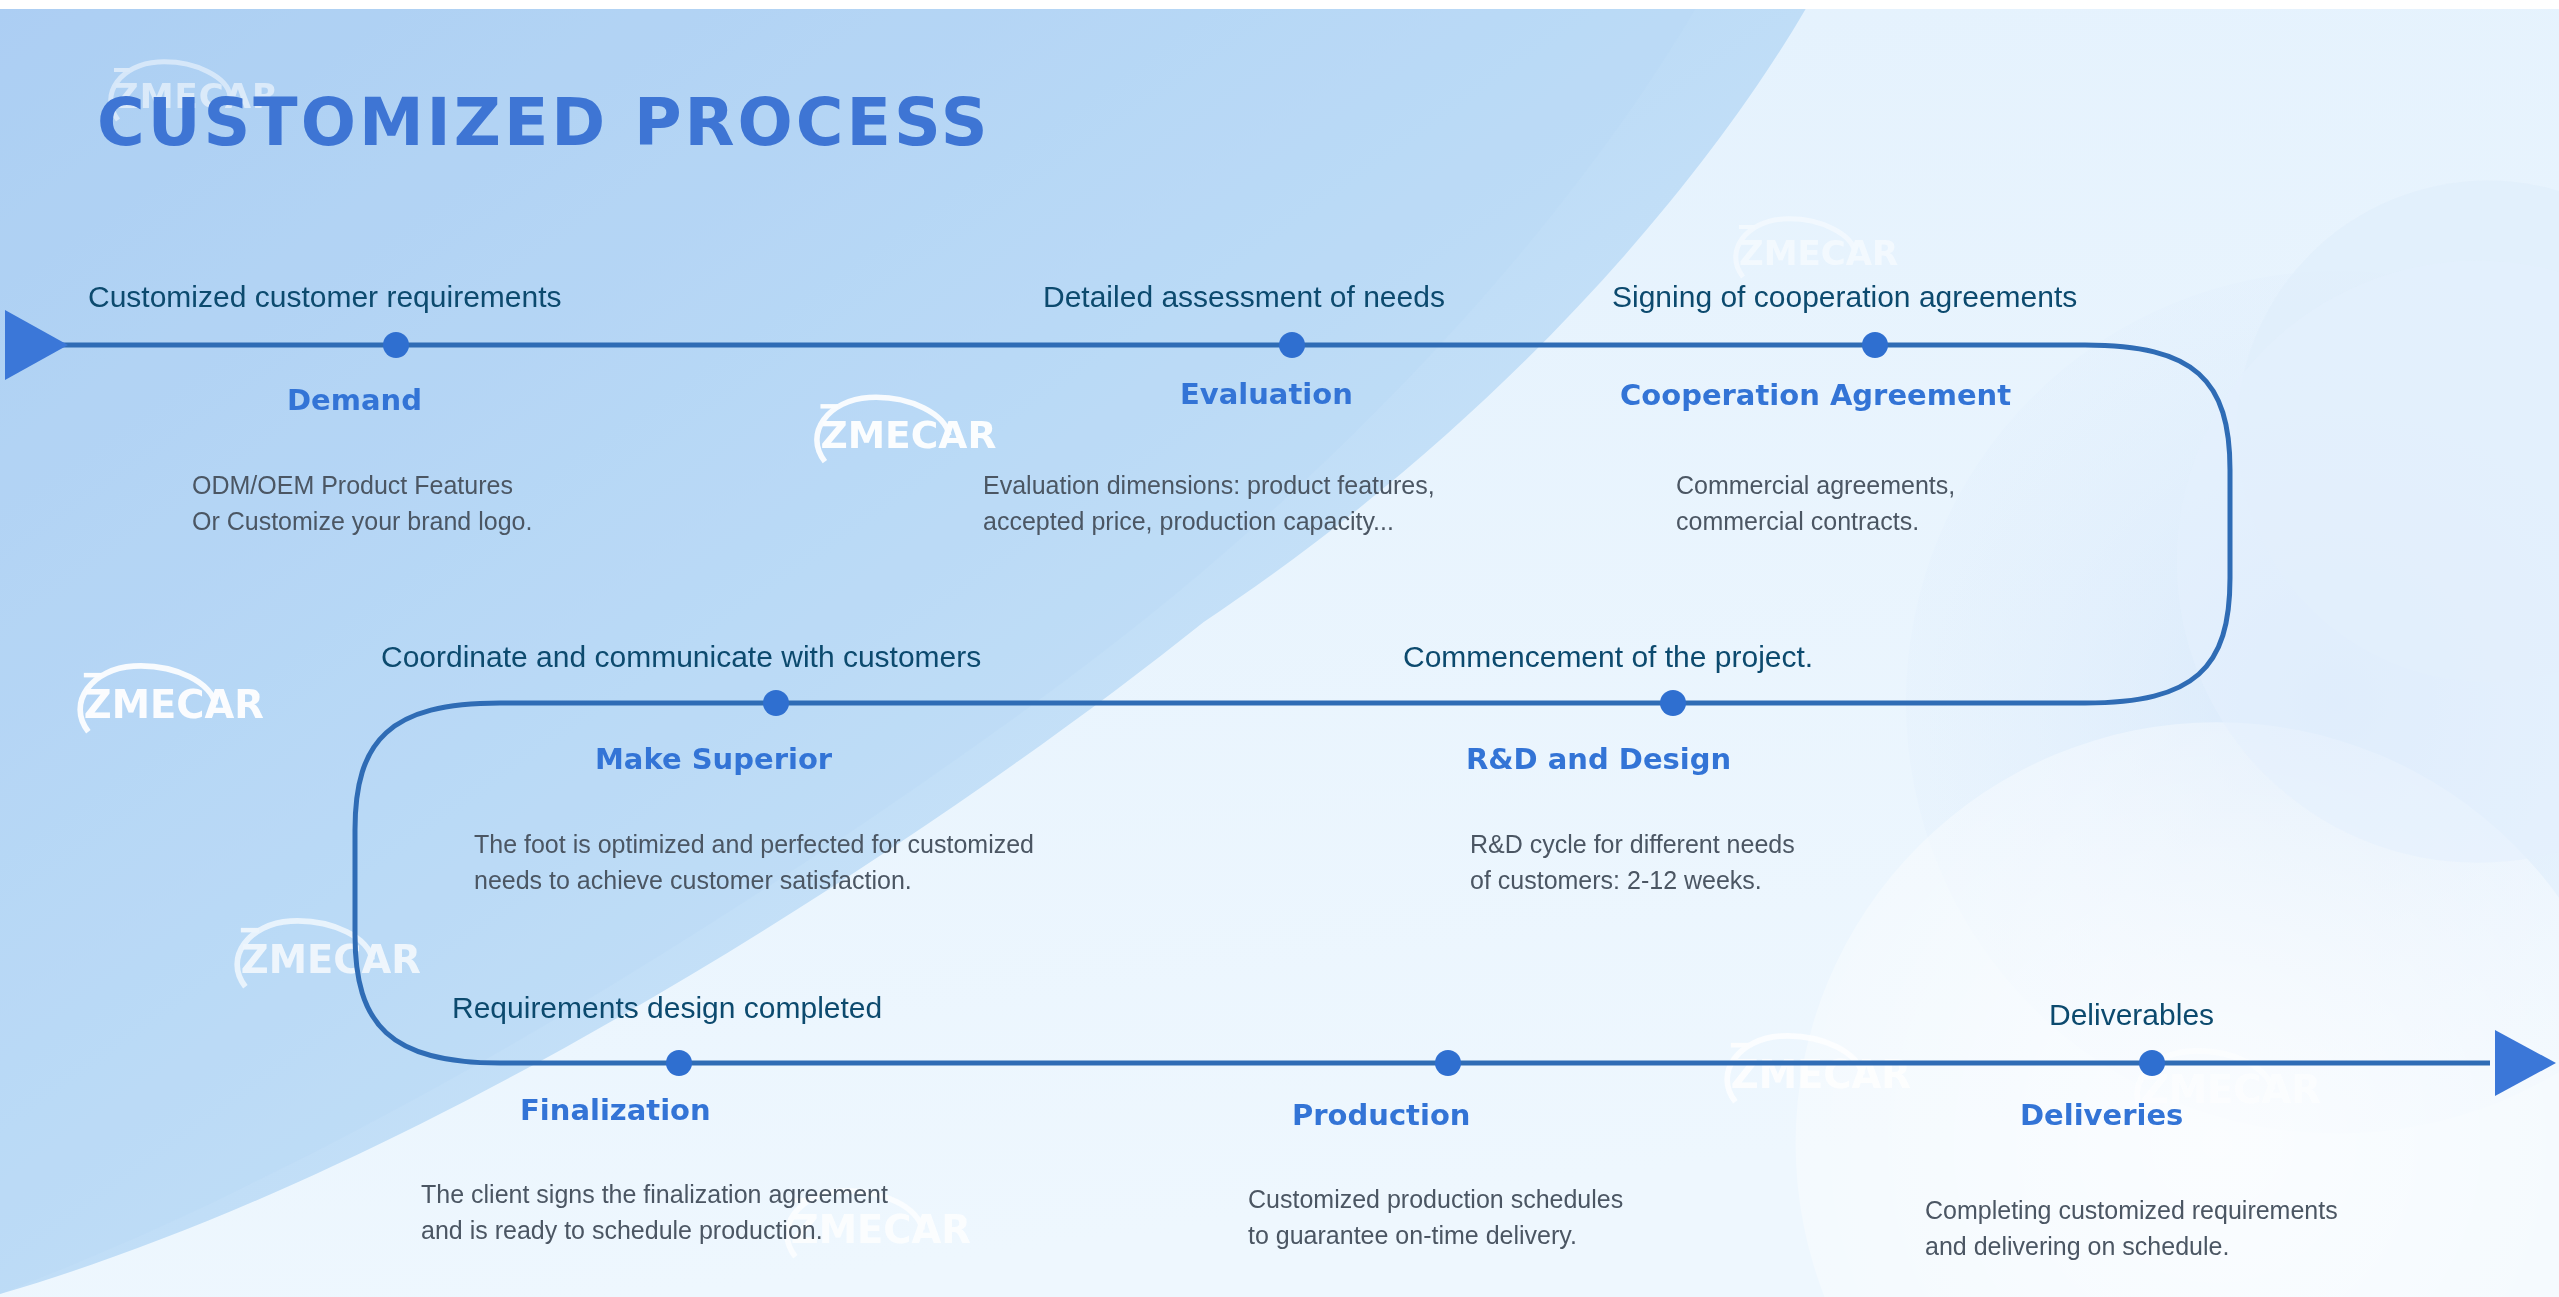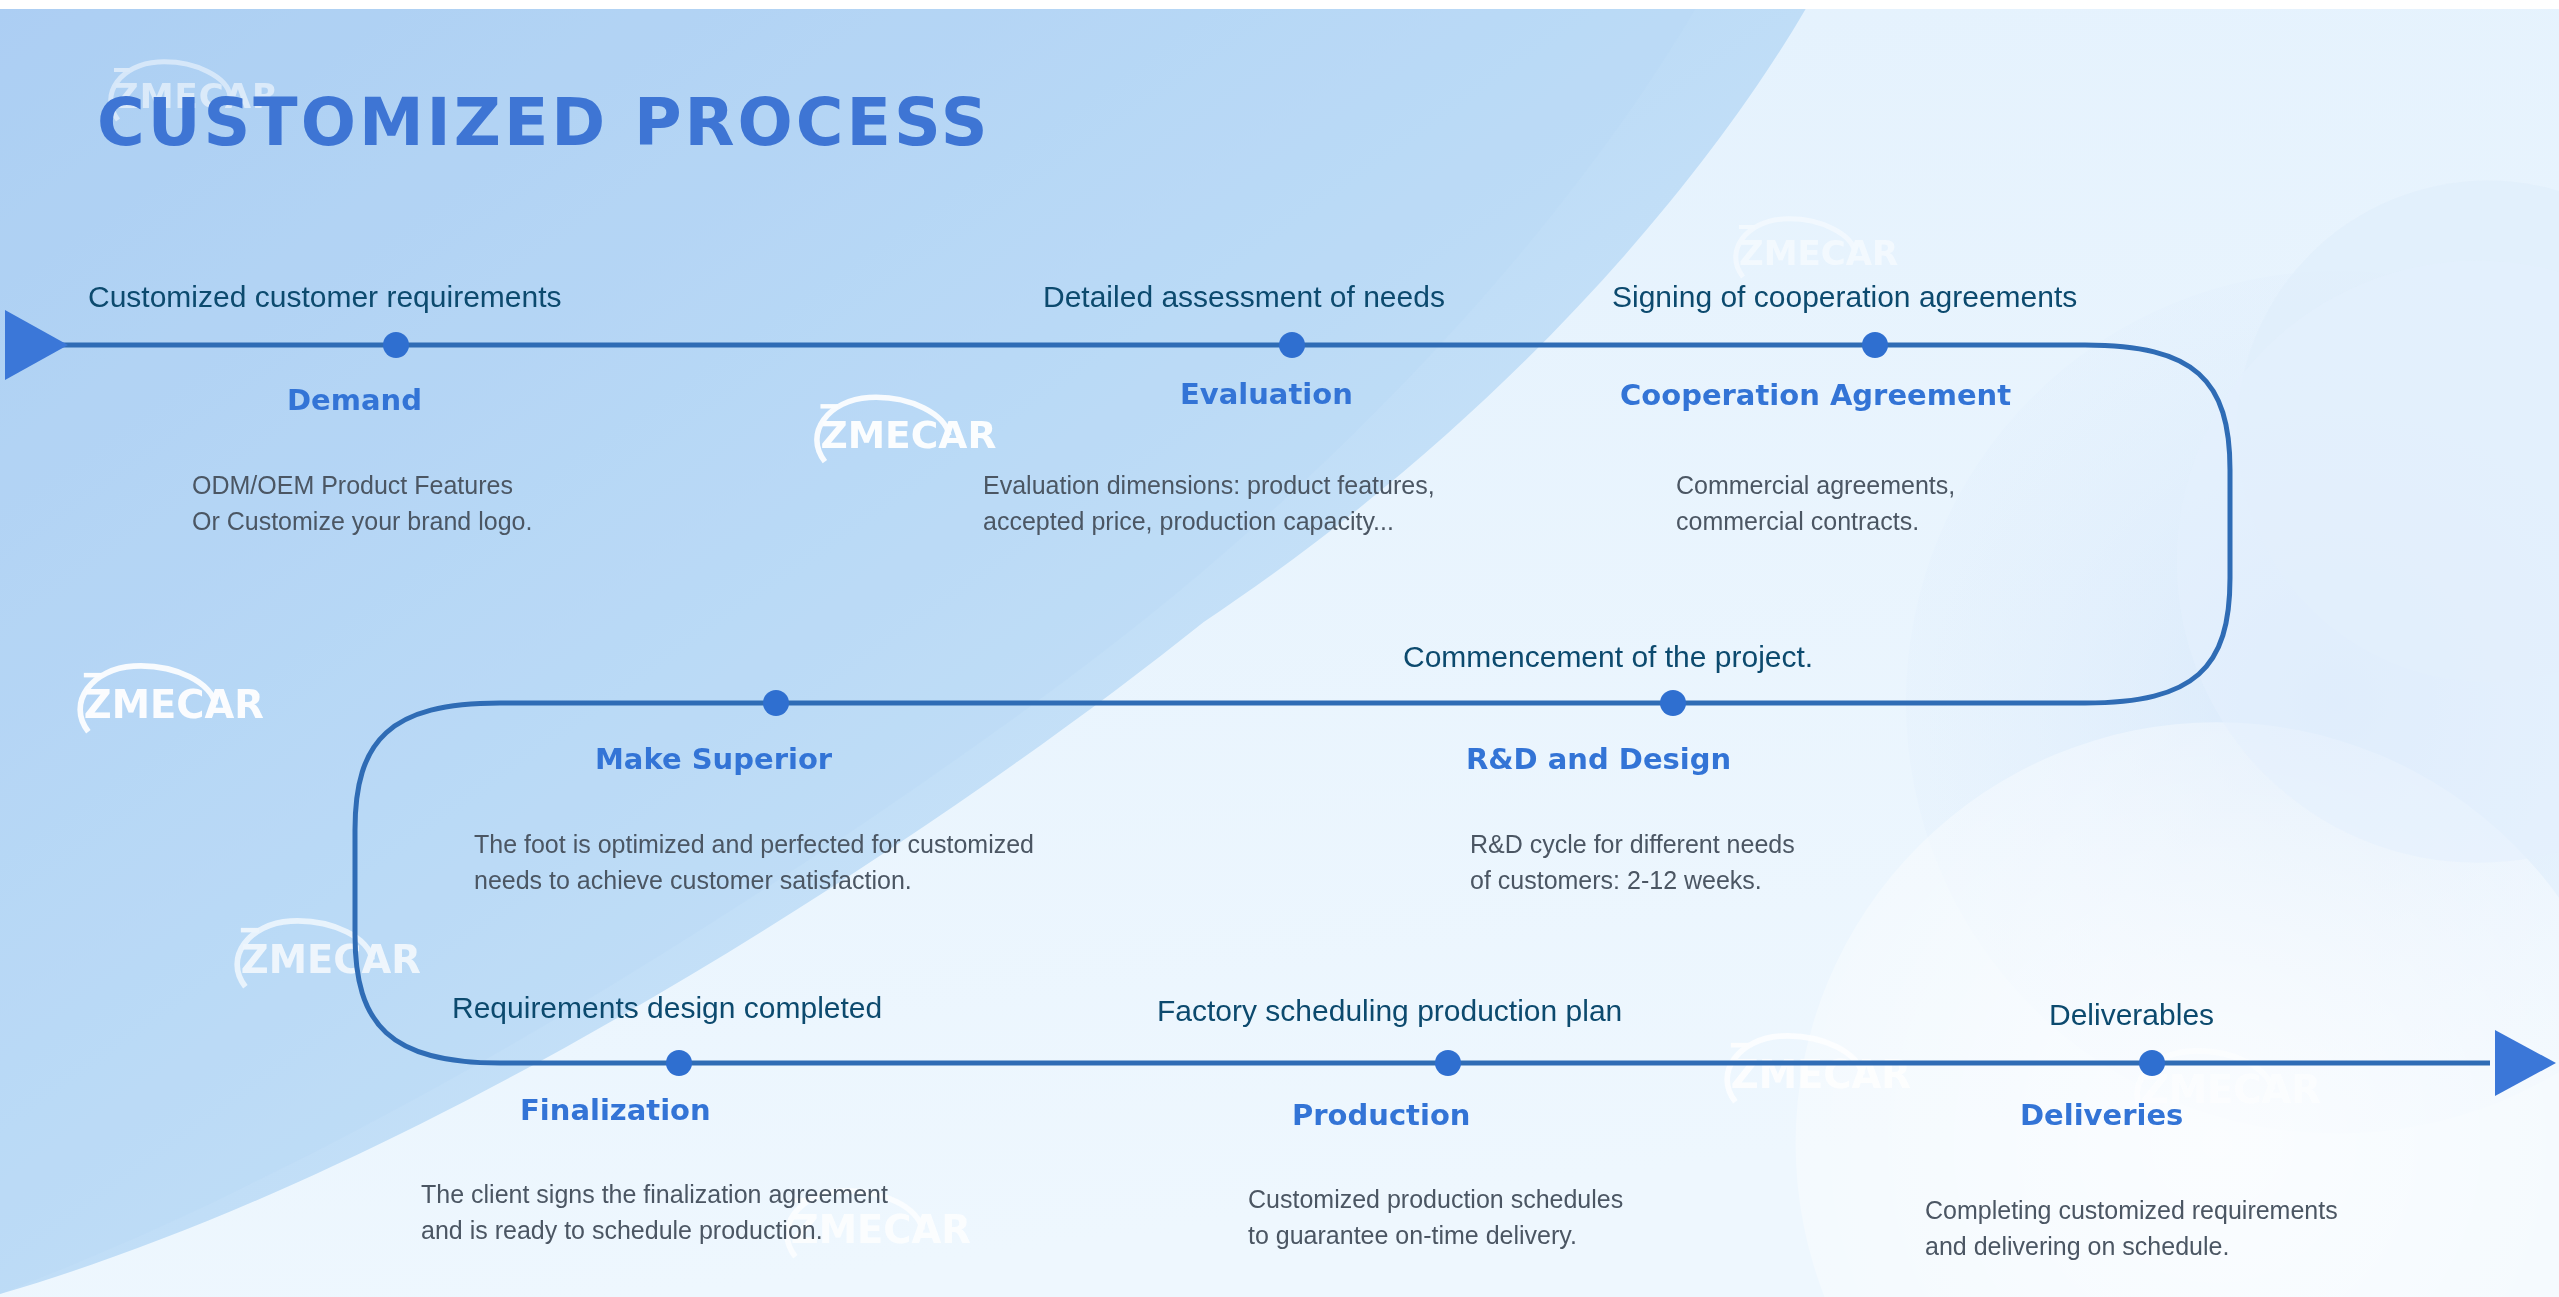--- a/index.html
+++ b/index.html
@@ -214,35 +214,35 @@
   <div class="evt" style="left:1043px;top:280px;">Detailed assessment of needs</div>
   <div class="stage-name" style="left:1180px;top:377px;">Evaluation</div>
   <div class="desc" style="left:983px;top:468px;">Evaluation dimensions: product features,
 accepted price, production capacity...</div>
 
   <div class="evt" style="left:1612px;top:280px;">Signing of cooperation agreements</div>
   <div class="stage-name" style="left:1620px;top:378px;">Cooperation Agreement</div>
   <div class="desc" style="left:1676px;top:468px;">Commercial agreements,
 commercial contracts.</div>
 
+  <div class="evt" style="left:381px;top:640px;">Coordinate and communicate with customers</div>
   <div class="stage-name" style="left:595px;top:742px;">Make Superior</div>
   <div class="desc" style="left:474px;top:827px;">The foot is optimized and perfected for customized
 needs to achieve customer satisfaction.</div>
 
   <div class="evt" style="left:1403px;top:640px;">Commencement of the project.</div>
   <div class="stage-name" style="left:1466px;top:742px;">R&amp;D and Design</div>
   <div class="desc" style="left:1470px;top:827px;">R&amp;D cycle for different needs
 of customers: 2-12 weeks.</div>
 
   <div class="evt" style="left:452px;top:991px;">Requirements design completed</div>
   <div class="stage-name" style="left:520px;top:1093px;">Finalization</div>
   <div class="desc" style="left:421px;top:1177px;">The client signs the finalization agreement
 and is ready to schedule production.</div>
 
-  <div class="evt" style="left:1157px;top:994px;">Factory scheduling production plan</div>
   <div class="stage-name" style="left:1292px;top:1098px;">Production</div>
   <div class="desc" style="left:1248px;top:1182px;">Customized production schedules
 to guarantee on-time delivery.</div>
 
   <div class="evt" style="left:2049px;top:998px;">Deliverables</div>
   <div class="stage-name" style="left:2020px;top:1098px;">Deliveries</div>
   <div class="desc" style="left:1925px;top:1193px;">Completing customized requirements
 and delivering on schedule.</div>
 
 </div>

